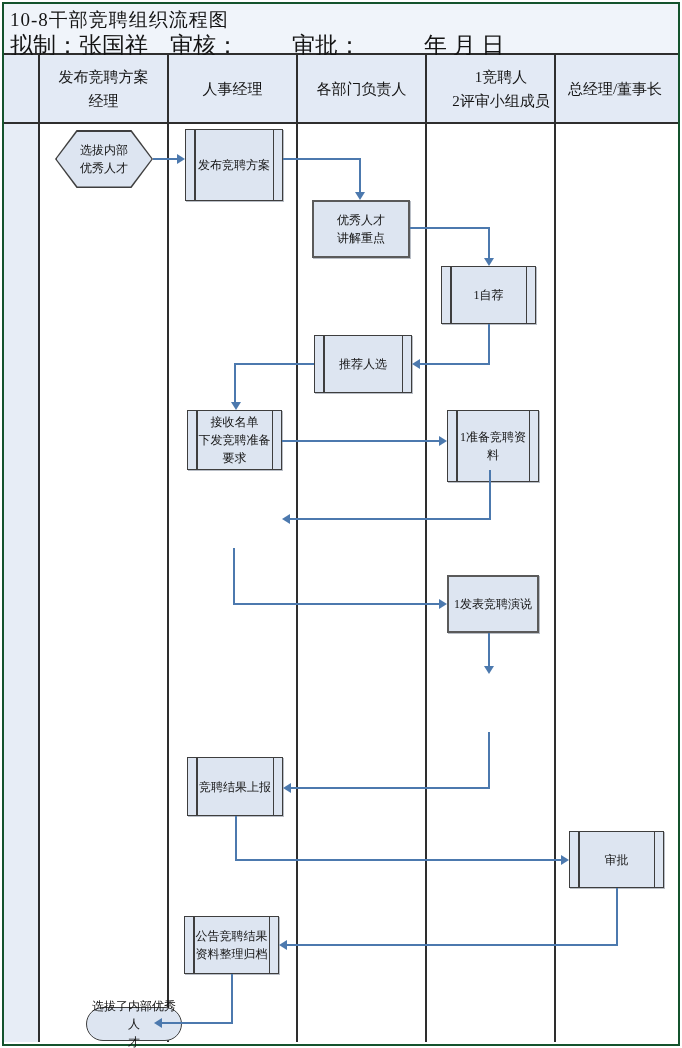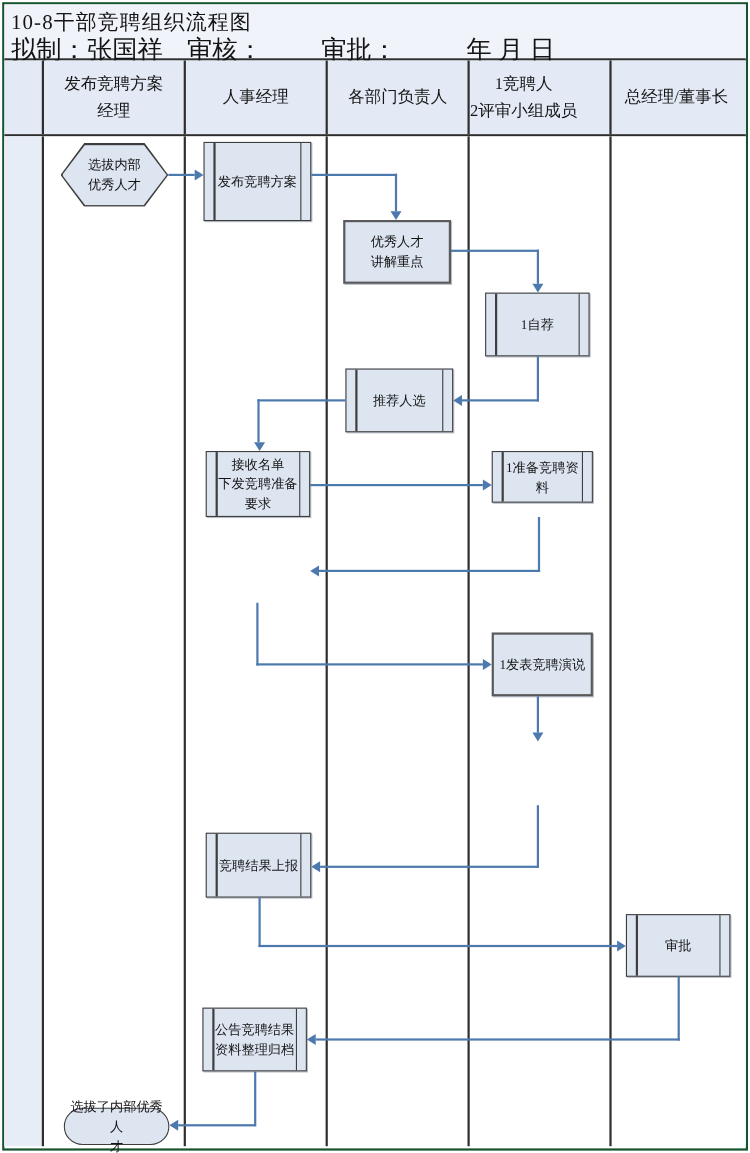--- a/index.html
+++ b/index.html
@@ -22,21 +22,21 @@
   .vsep.body{height:918px;}
   .vsep.head{height:67px;}
   
   .node{position:absolute;display:flex;align-items:center;justify-content:center;text-align:center;
         font-size:12px;line-height:1.5;white-space:pre-line;background:#dde5f1;box-sizing:border-box;}
   .proc{border:2px solid #5a5a5a;box-shadow:1px 1px 0 #b9bec6;}
   .subproc{border:1.5px solid #3e3e3e;box-shadow:1px 1px 0 #b9bec6;}
   .subproc::before,.subproc::after{content:"";position:absolute;top:0;bottom:0;width:1.5px;background:#3e3e3e;}
   .subproc::before{left:8px;}
   .subproc::after{right:8px;}
-  .stadium{border:1.5px solid #3e3e3e;border-radius:17px;}
+  .stadium{border:1.5px solid #3e3e3e;border-radius:17px;margin-left:28px;}
   .hex{background:none;}
   .hex-bg,.hex-fill{position:absolute;clip-path:polygon(0% 50%,22% 0%,78% 0%,100% 50%,78% 100%,22% 100%);}
   .hex-bg{inset:0;background:#3e3e3e;}
   .hex-fill{inset:1.5px;background:#dde5f1;}
   .node-label{position:relative;z-index:1;}
   
   .hline,.vline{position:absolute;background:#4c79ae;}
   .hline{height:2px;}
   .vline{width:2px;}
   .arr{position:absolute;width:0;height:0;border-style:solid;border-color:transparent;}
@@ -63,21 +63,21 @@
     <div class="lane-header-row">
       <div class="lane-header" style="left:0;width:34px"></div>
       <div class="vsep head" style="left:34px"></div>
       <div class="lane-header" style="left:36px;width:127px">发布竞聘方案
 经理</div>
       <div class="vsep head" style="left:163px"></div>
       <div class="lane-header" style="left:165px;width:127px">人事经理</div>
       <div class="vsep head" style="left:292px"></div>
       <div class="lane-header" style="left:294px;width:127px">各部门负责人</div>
       <div class="vsep head" style="left:421px"></div>
-      <div class="lane-header" style="left:422px;width:100px">1竞聘人
+      <div class="lane-header" style="left:447px;width:100px">1竞聘人
 2评审小组成员</div>
       <div class="vsep head" style="left:550px"></div>
       <div class="lane-header" style="left:552px;width:118px">总经理/董事长</div>
     </div>
 
     <div class="chart-body">
       <div class="narrow-col"></div>
       <div class="vsep body" style="left:34px"></div>
       <div class="vsep body" style="left:163px"></div>
       <div class="vsep body" style="left:292px"></div>
@@ -101,21 +101,21 @@
         <span class="node-label">1自荐</span>
       </div>
       <div class="node subproc" style="left:310px;top:211px;width:98px;height:58px">
         <span class="node-label">推荐人选</span>
       </div>
       <div class="node subproc" style="left:183px;top:286px;width:95px;height:60px">
         <span class="node-label">接收名单
 下发竞聘准备
 要求</span>
       </div>
-      <div class="node subproc" style="left:443px;top:286px;width:92px;height:47px">
+      <div class="node subproc" style="left:443px;top:286px;width:92px;height:72px">
         <span class="node-label">1准备竞聘资
 料</span>
       </div>
       <div class="node proc" style="left:443px;top:451px;width:92px;height:58px">
         <span class="node-label">1发表竞聘演说</span>
       </div>
       <div class="node subproc" style="left:565px;top:707px;width:95px;height:57px">
         <span class="node-label">审批</span>
       </div>
       <div class="node subproc" style="left:183px;top:633px;width:96px;height:59px">

